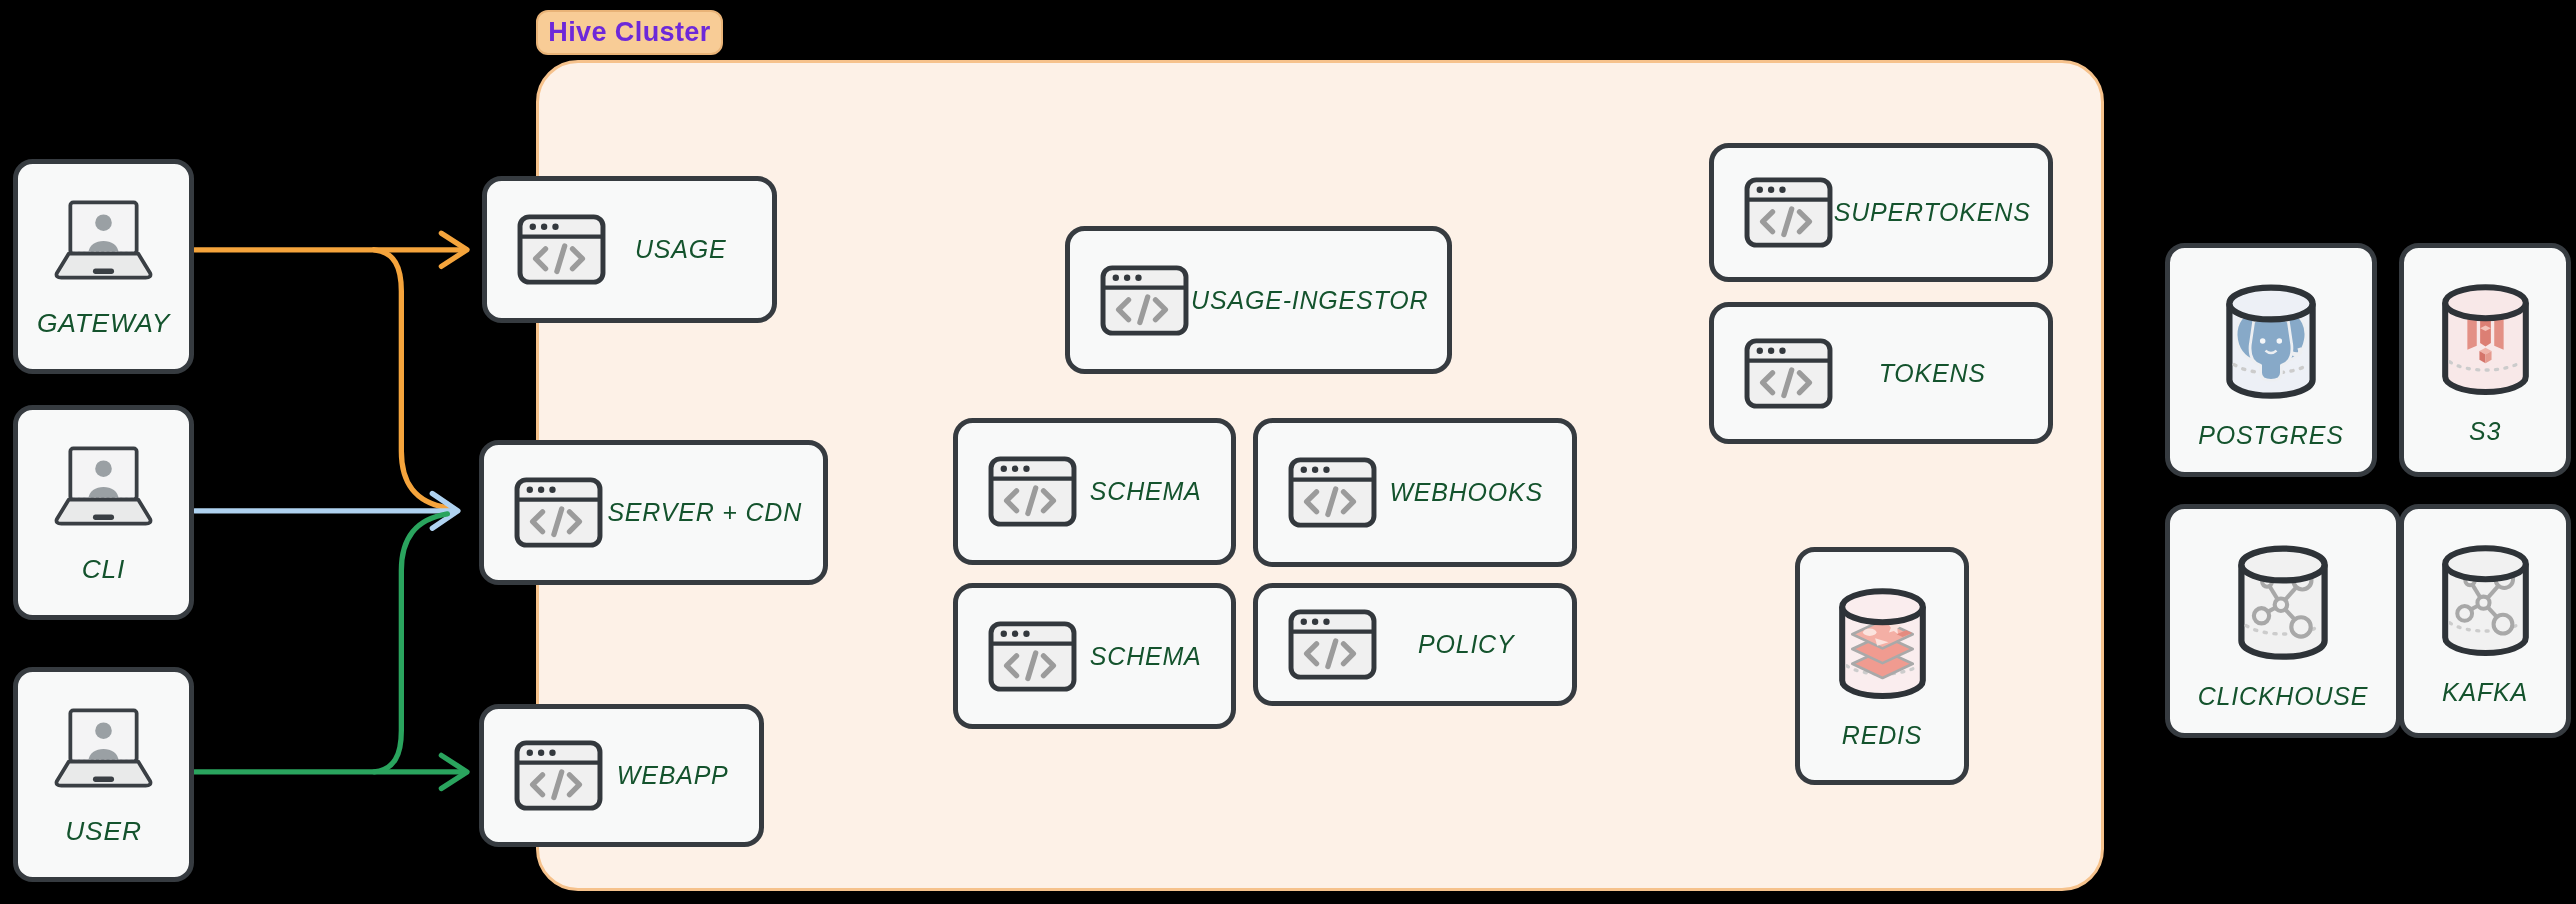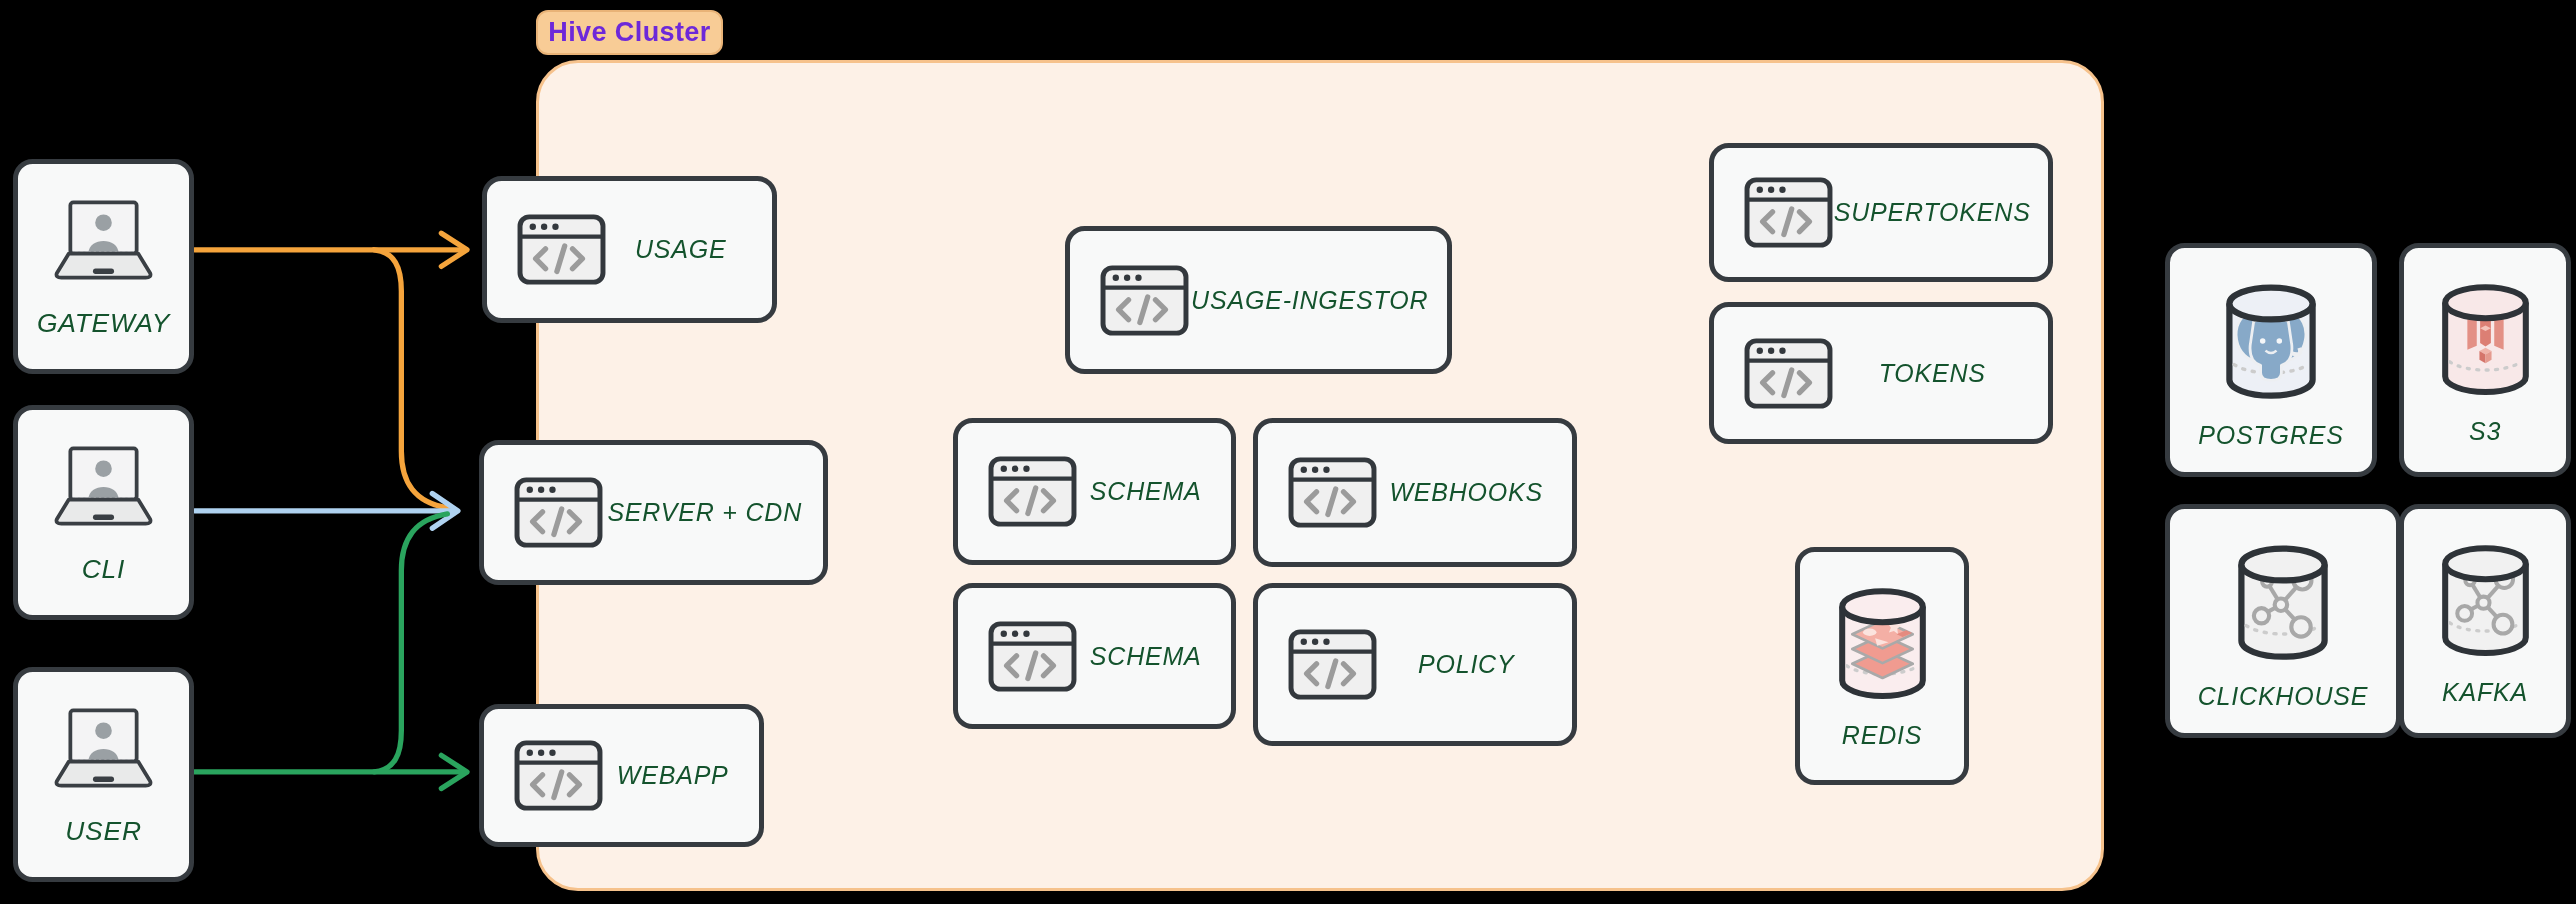--- a/index.html
+++ b/index.html
@@ -198,21 +198,21 @@
       <use href="#i-browser"></use>
     </svg>
   <div class="nlabel">WEBHOOKS</div>
 </div>
 <div class="node service" style="left:953px;top:583px;width:283px;height:146px">
   <svg width="89" height="71" viewBox="0 0 118 94">
       <use href="#i-browser"></use>
     </svg>
   <div class="nlabel">SCHEMA</div>
 </div>
-<div class="node service" style="left:1253px;top:583px;width:324px;height:163px">
+<div class="node service" style="left:1253px;top:583px;width:324px;height:123px">
   <svg width="89" height="71" viewBox="0 0 118 94">
       <use href="#i-browser"></use>
     </svg>
   <div class="nlabel">POLICY</div>
 </div>
 <div class="node service" style="left:1709px;top:143px;width:344px;height:139px">
   <svg width="89" height="71" viewBox="0 0 118 94">
       <use href="#i-browser"></use>
     </svg>
   <div class="nlabel">SUPERTOKENS</div>

